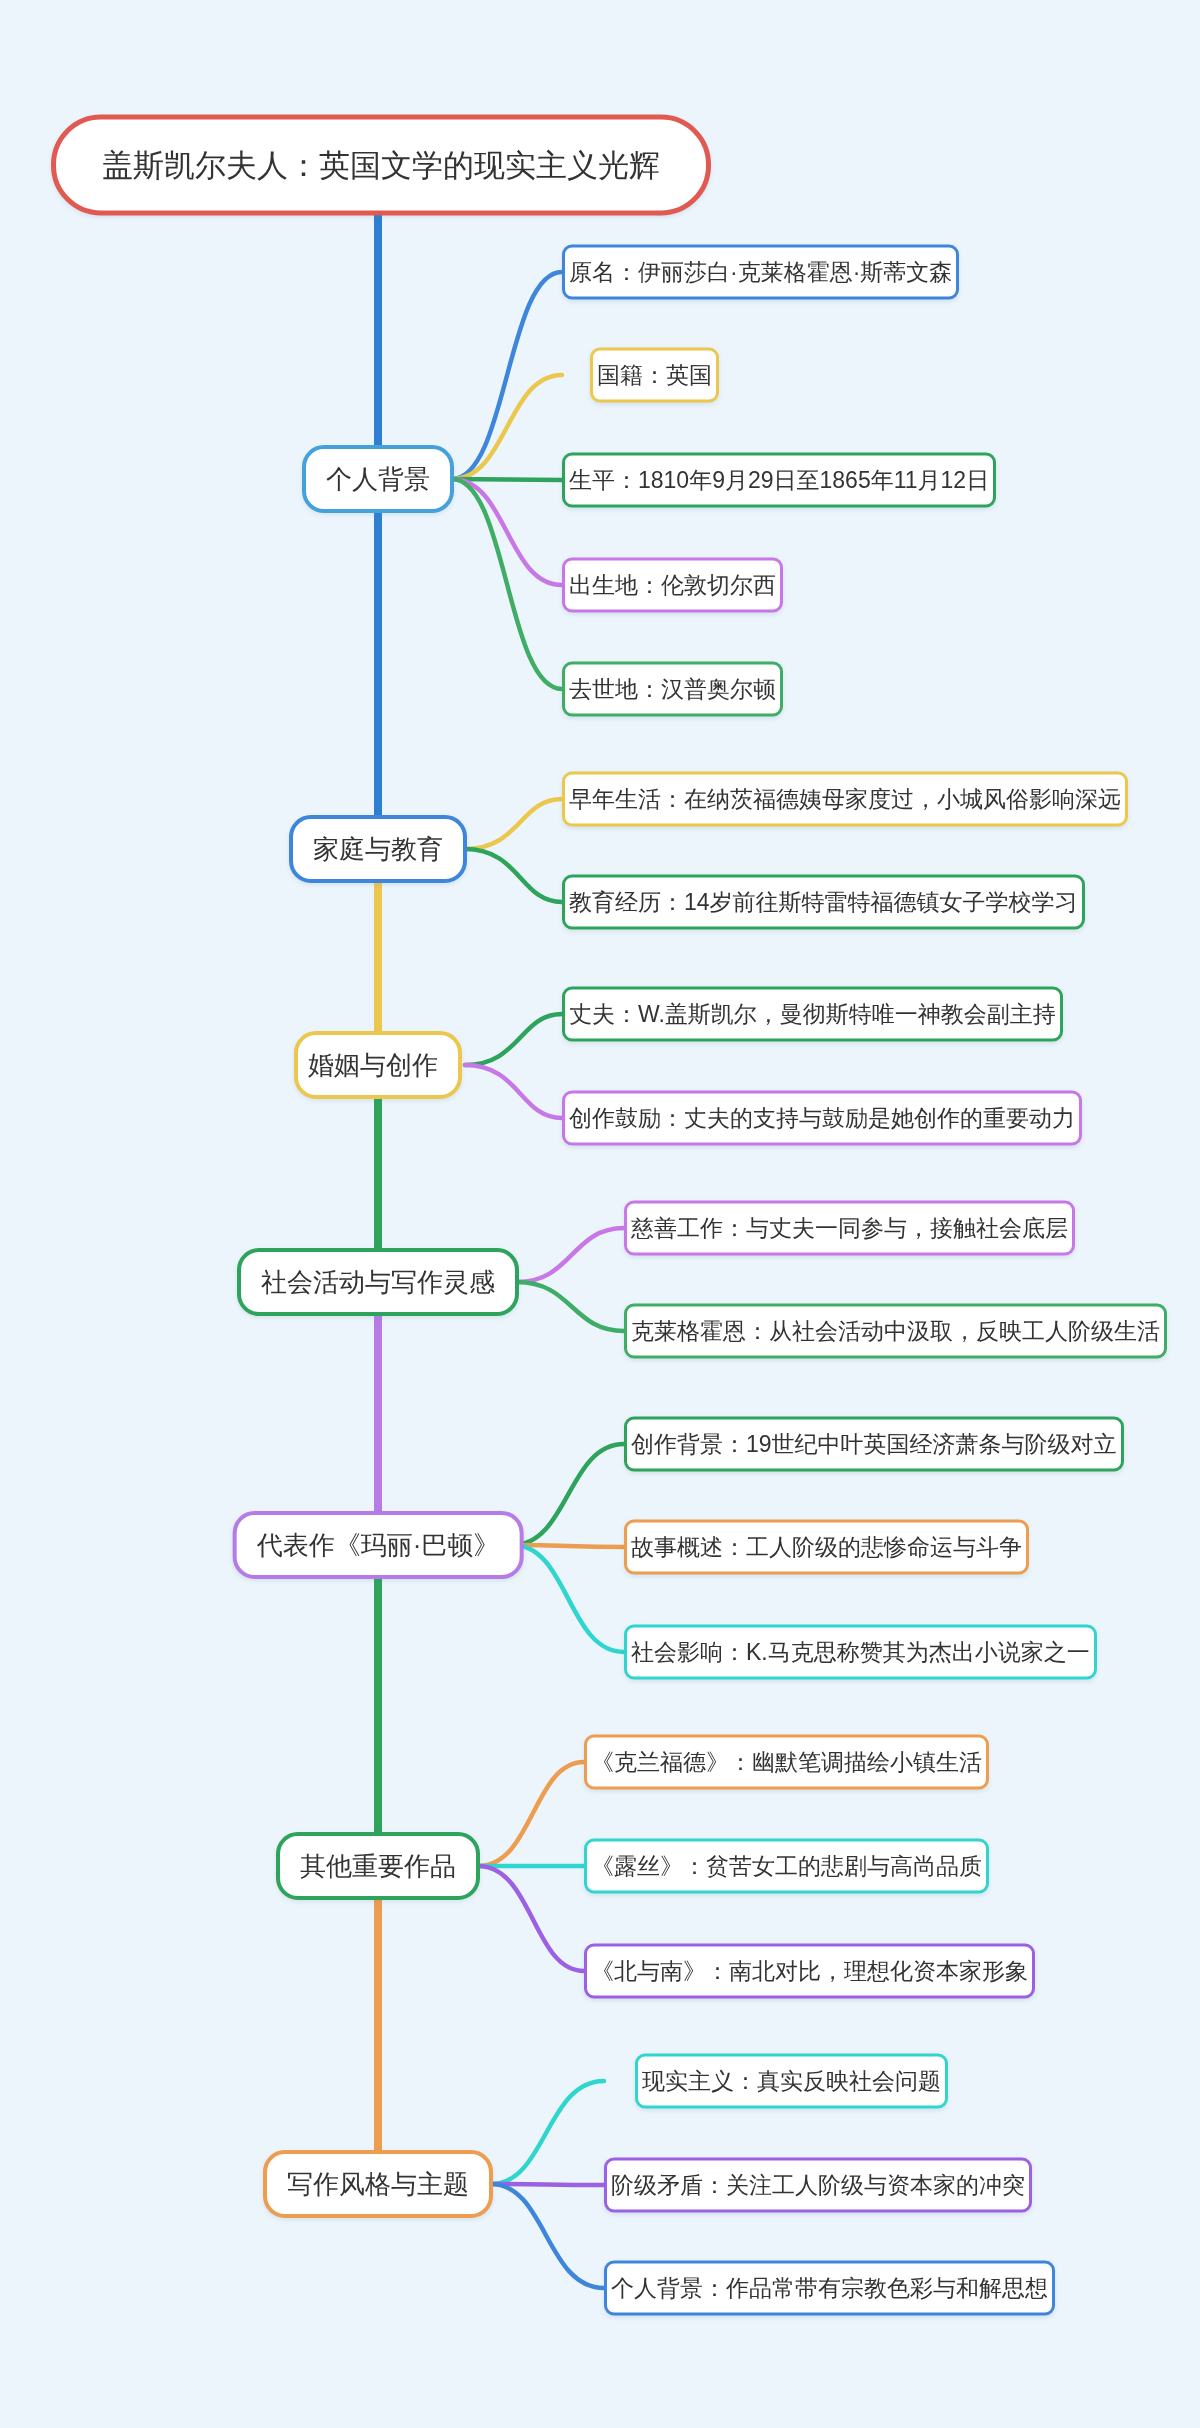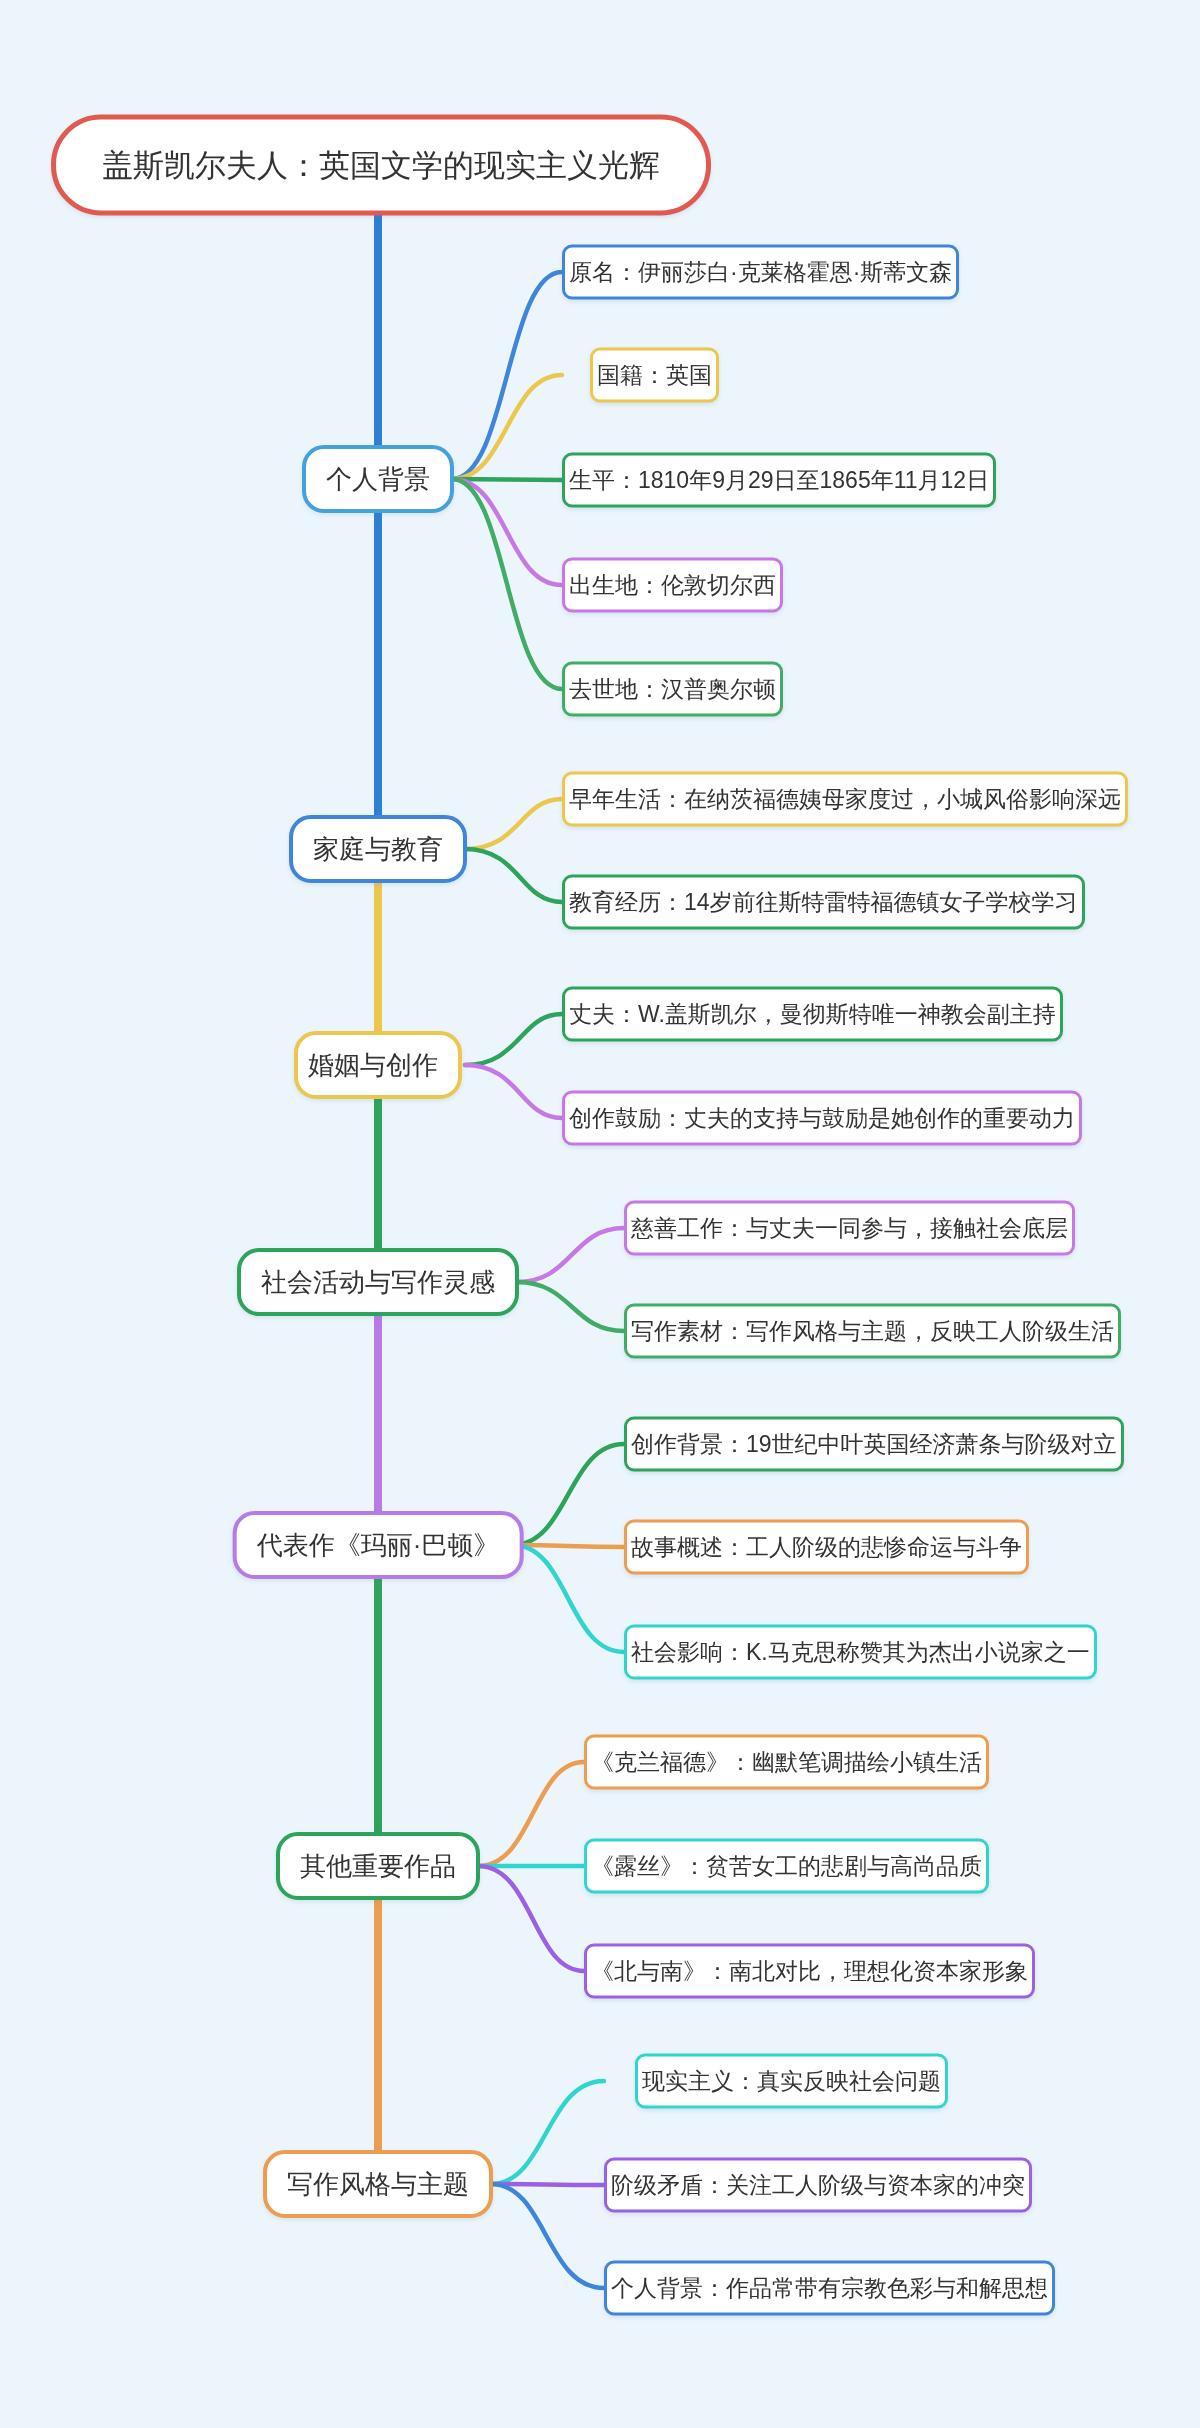--- a/index.html
+++ b/index.html
@@ -90,21 +90,21 @@
 <div class="node leaf" style="left: 562px; top: 585px; border-color: rgb(200, 120, 230);">出生地：伦敦切尔西</div>
 <div class="node leaf" style="left: 562px; top: 689px; border-color: rgb(63, 173, 102);">去世地：汉普奥尔顿</div>
 
 <div class="node leaf" style="left: 562px; top: 799px; border-color: rgb(235, 200, 77);">早年生活：在纳茨福德姨母家度过，小城风俗影响深远</div>
 <div class="node leaf" style="left: 562px; top: 902px; border-color: rgb(46, 163, 92);">教育经历：14岁前往斯特雷特福德镇女子学校学习</div>
 
 <div class="node leaf" style="left: 562px; top: 1014px; border-color: rgb(46, 163, 92);">丈夫：W.盖斯凯尔，曼彻斯特唯一神教会副主持</div>
 <div class="node leaf" style="left: 562px; top: 1118px; border-color: rgb(200, 120, 230);">创作鼓励：丈夫的支持与鼓励是她创作的重要动力</div>
 
 <div class="node leaf" style="left: 624px; top: 1228px; border-color: rgb(200, 120, 230);">慈善工作：与丈夫一同参与，接触社会底层</div>
-<div class="node leaf" style="left: 624px; top: 1331px; border-color: rgb(63, 173, 102);">写作素材：写作风格与主题，反映工人阶级生活</div>
+<div class="node leaf" style="left: 624px; top: 1331px; border-color: rgb(63, 173, 102);">克莱格霍恩：从社会活动中汲取，反映工人阶级生活</div>
 
 <div class="node leaf" style="left: 624px; top: 1444px; border-color: rgb(46, 163, 92);">创作背景：19世纪中叶英国经济萧条与阶级对立</div>
 <div class="node leaf" style="left: 624px; top: 1547px; border-color: rgb(236, 157, 79);">故事概述：工人阶级的悲惨命运与斗争</div>
 <div class="node leaf" style="left: 624px; top: 1652px; border-color: rgb(47, 213, 206);">社会影响：K.马克思称赞其为杰出小说家之一</div>
 
 <div class="node leaf" style="left: 584px; top: 1762px; border-color: rgb(236, 157, 79);">《克兰福德》：幽默笔调描绘小镇生活</div>
 <div class="node leaf" style="left: 584px; top: 1866px; border-color: rgb(47, 213, 206);">《露丝》：贫苦女工的悲剧与高尚品质</div>
 <div class="node leaf" style="left: 584px; top: 1971px; border-color: rgb(156, 96, 228);">《北与南》：南北对比，理想化资本家形象</div>
 
 <div class="node leaf" style="left: 604px; top: 2081px; border-color: rgb(47, 213, 206); margin-left: 31px;">现实主义：真实反映社会问题</div>

